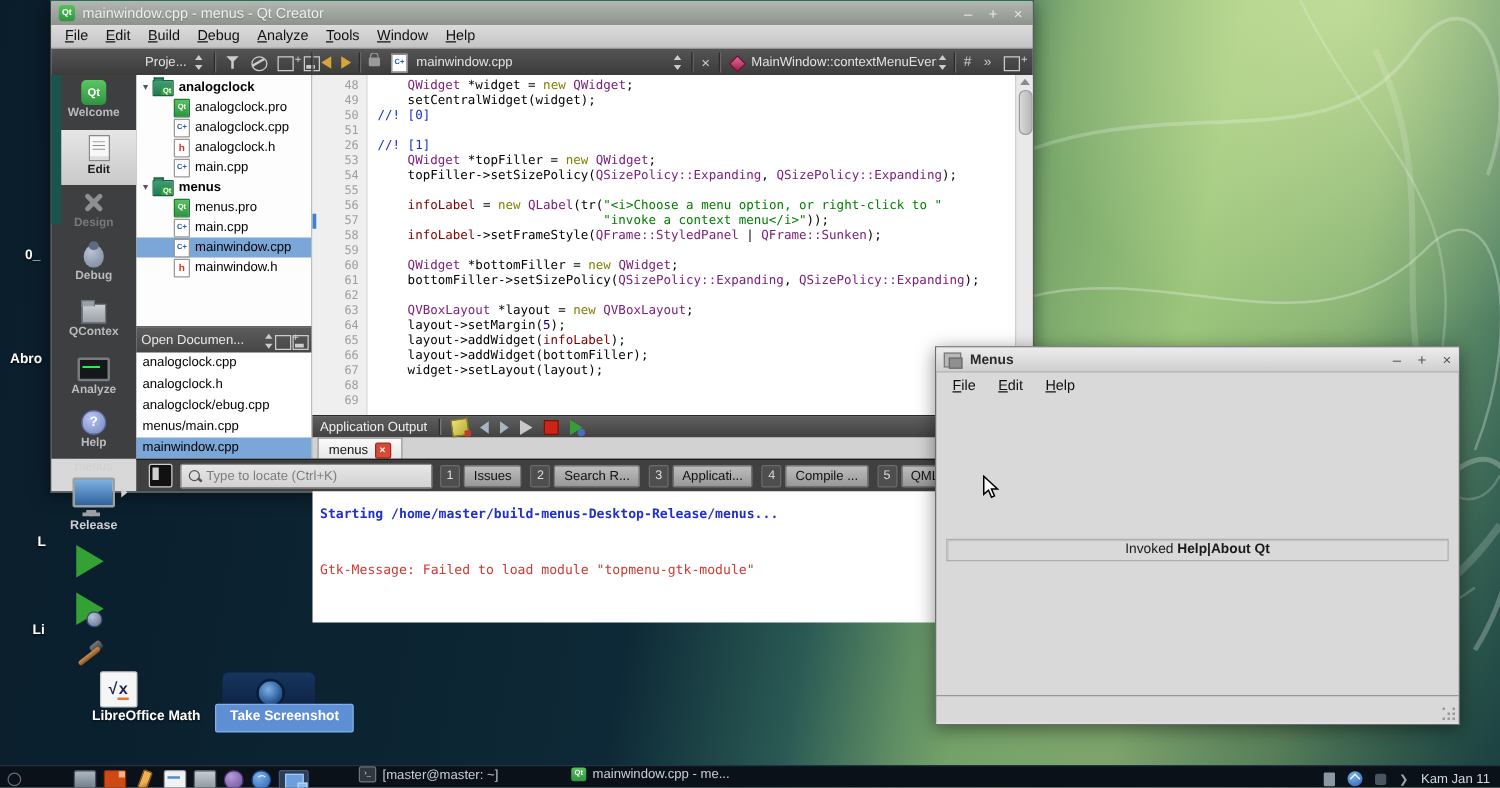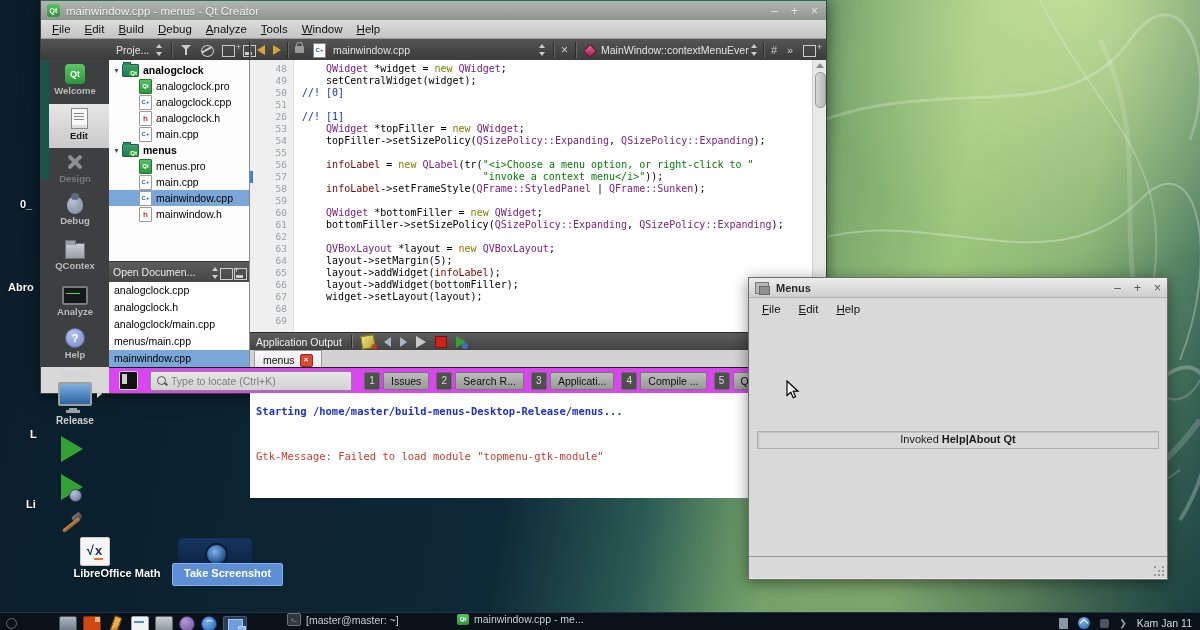--- a/index.html
+++ b/index.html
@@ -149,21 +149,21 @@
   .oi-rdbg:after{content:"";position:absolute;left:-4px;top:1px;width:6px;height:6px;border-radius:50%;background:#4a6cc0}
   .outtabs{height:19px;background:#d2d2d2;border-bottom:1px solid #a8a8a8;display:flex;align-items:flex-end;padding-left:4px;flex:none}
   .otab{height:18px;background:linear-gradient(#fbfbfb,#e4e4e4);border:1px solid #9c9c9c;border-bottom:none;display:flex;align-items:center;
     gap:5px;padding:0 8px;font-size:10.5px;color:#111}
   .otab .xbox{width:11px;height:11px;background:#d84a38;border:1px solid #9c2a1c;border-radius:2px;color:#fff;font-size:8px;line-height:10px;text-align:center;font-weight:bold}
   .outbody{flex:1;background:#fff;font-family:"DejaVu Sans Mono",monospace;font-size:10.5px;padding:4px 6px;line-height:15px;white-space:pre-wrap}
   .ol1{color:#2030c8;font-weight:bold}
   .ol2{color:#cc3a33}
 
   
-  .botbar{position:absolute;left:68px;right:0;bottom:0;height:26px;background:#d946ef;border-top:1px solid #1e1e1e;display:flex;align-items:center;gap:12px;padding-left:10px;box-sizing:border-box}
+  .botbar{position:absolute;left:68px;right:0;bottom:0;height:26px;background:#404040;border-top:1px solid #1e1e1e;display:flex;align-items:center;gap:6px;padding-left:10px;box-sizing:border-box}
   .sideflip{width:17px;height:17px;background:#111;border:1.5px solid #cfcfcf;border-radius:2px;position:relative;flex:none}
   .sideflip:after{content:"";position:absolute;left:2px;top:2px;width:5px;height:10px;background:#cfcfcf}
   .locator{width:188px;height:18px;background:linear-gradient(#e6e6e6,#d2d2d2);border:1px solid #8a8a8a;border-radius:2px;display:flex;align-items:center;gap:5px;padding:0 6px;flex:none}
   .mag{width:7px;height:7px;border:1.5px solid #555;border-radius:50%;position:relative;flex:none}
   .mag:after{content:"";position:absolute;left:6px;top:6px;width:4px;height:1.5px;background:#555;transform:rotate(40deg)}
   .locator .ph{color:#7d7d7d;font-size:10.5px;white-space:nowrap}
   .pane{display:flex;gap:3px;align-items:center}
   .pane .chip{width:14px;height:16px;background:#4e4e4e;border:1px solid #6a6a6a;border-radius:2px;color:#ddd;font-size:10px;text-align:center;line-height:16px}
   .pane .plabel{height:16px;line-height:16px;background:linear-gradient(#bdbdbd,#989898);border:1px solid #777;border-radius:2px;color:#111;font-size:10.5px;padding:0 7px;white-space:nowrap}
 
@@ -391,21 +391,21 @@
         </div>
       <div class="docs-head">
         <span>Open Documen...</span>
         <span class="updn"></span>
         <span class="spliti"></span>
         <span class="collapsei"></span>
       </div>
       <div class="docs-list" id="docs-list">
           <div class="drow">analogclock.cpp</div>
           <div class="drow">analogclock.h</div>
-          <div class="drow">analogclock/main.cpp</div>
+          <div class="drow">analogclock/ebug.cpp</div>
           <div class="drow">menus/main.cpp</div>
           <div class="drow selrow">mainwindow.cpp</div>
         </div>
     </div>
 
     <div class="edcol">
       <div class="editor">
         <div class="gutter" id="gutter">
           <div class="curmark"></div>
         <div>48</div>

